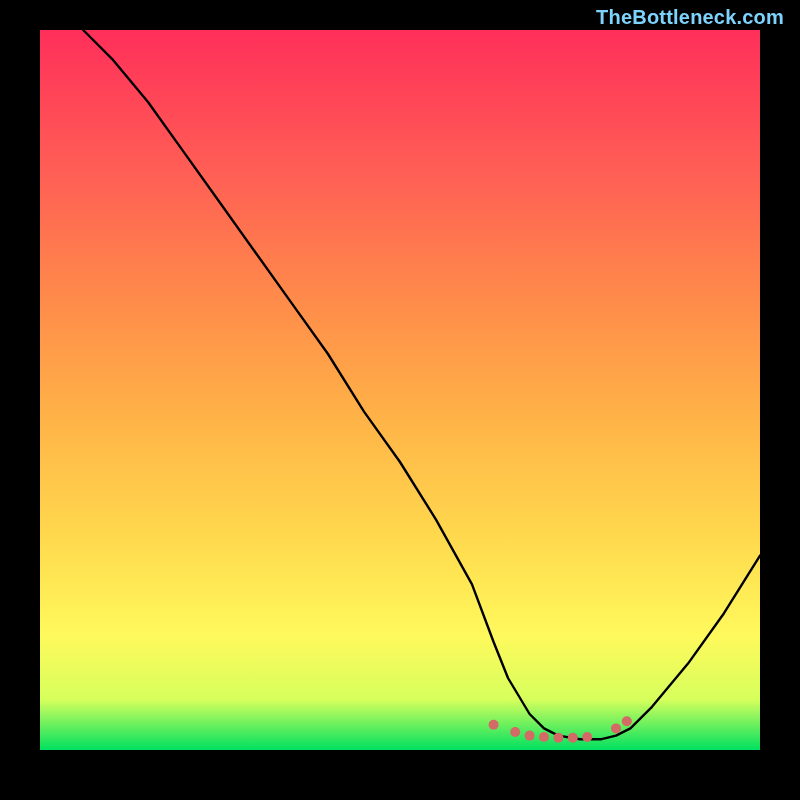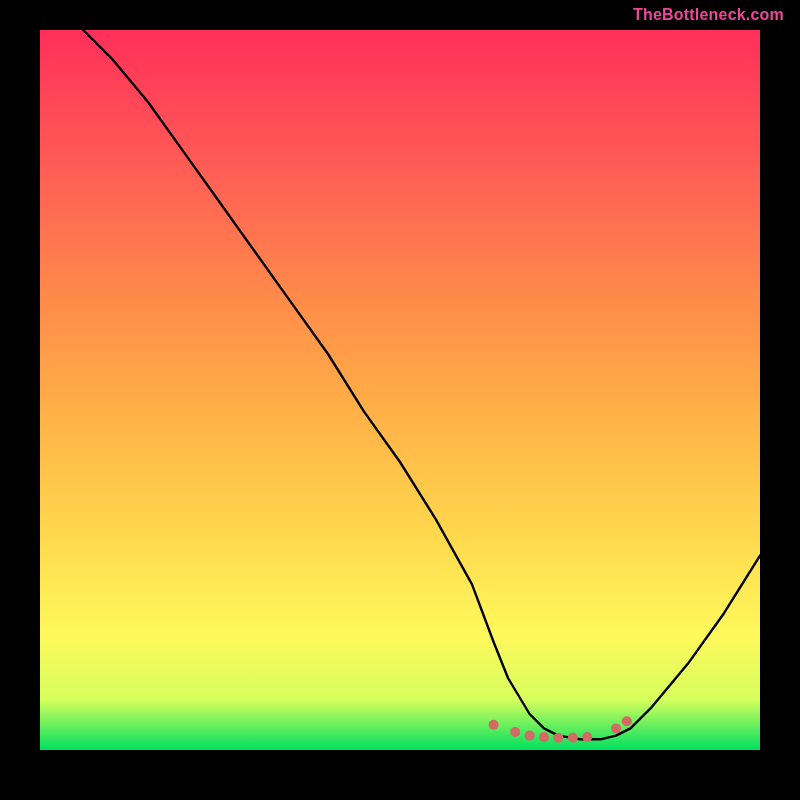--- a/index.html
+++ b/index.html
@@ -14,22 +14,22 @@
   .outer {
     position: relative;
     width: 800px;
     height: 800px;
     background: #000;
   }
   .watermark {
     position: absolute;
     top: 6px;
     right: 16px;
-    color: #ec4899;
-    font-size: 16px;
+    color: #7dd3fc;
+    font-size: 20px;
     font-weight: 600;
     letter-spacing: 0.2px;
   }
   .plot {
     position: absolute;
     left: 40px;
     top: 30px;
     width: 720px;
     height: 720px;
     background: linear-gradient(to top,

